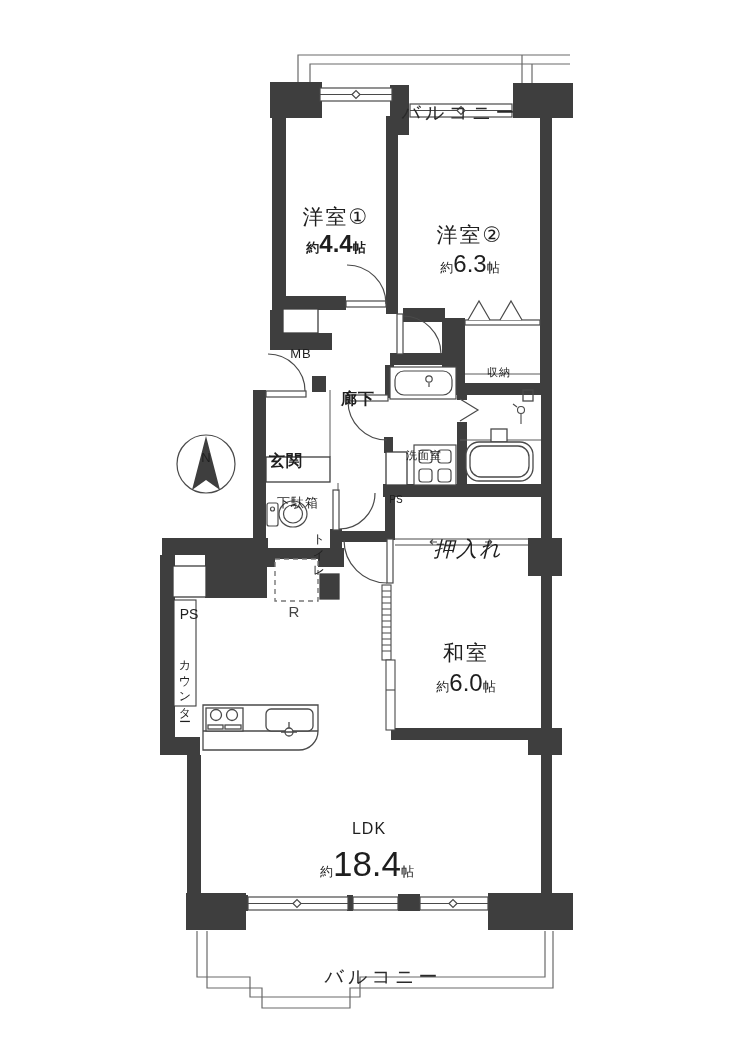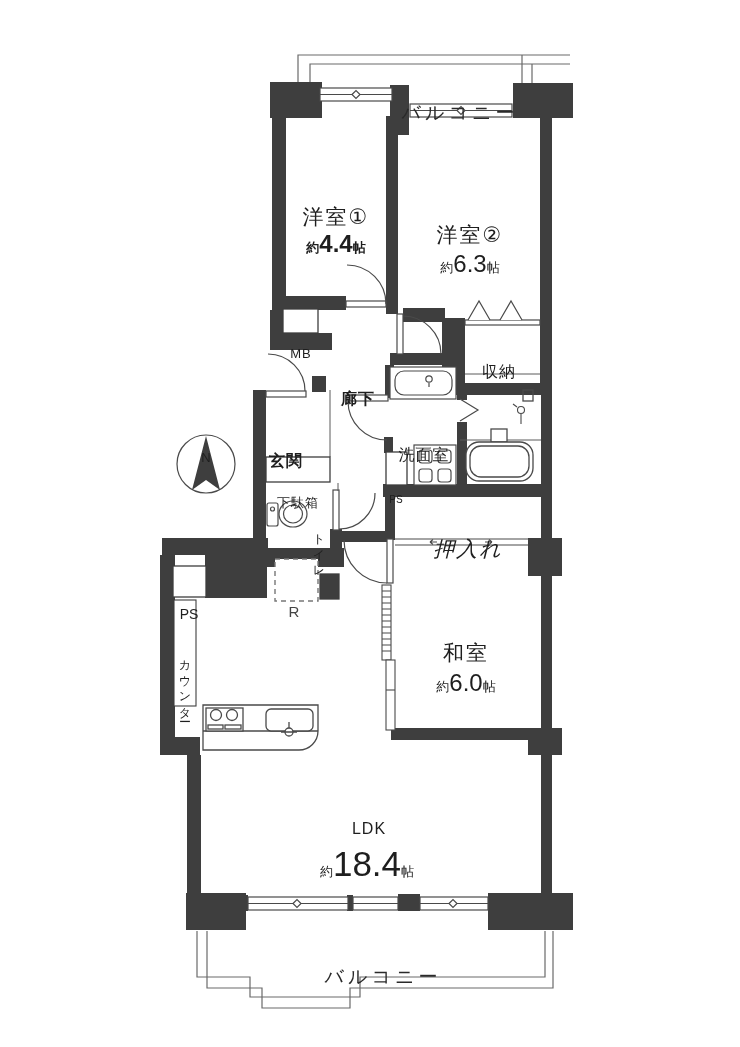--- a/index.html
+++ b/index.html
@@ -10,21 +10,21 @@
   #drawing{position:absolute;left:0;top:0;}
   .lbl{position:absolute;transform:translate(-50%,-50%);white-space:nowrap;
        color:#1e1e1e;line-height:1;text-align:right;margin-top:32px;}
   .balcony{font-size:19px;letter-spacing:4px;color:#2a2a2a;}
   .room-name{font-size:21px;letter-spacing:2px;}
   .size-line .pre,.size-line .unit{font-size:13px;}
   .size-line .val{font-size:24px;}
   .size-line.big .val{font-size:35px;}
   .ldk-name{font-size:16px;letter-spacing:1px;}
   .small16{font-size:16px;letter-spacing:1px;font-weight:bold;}
-  .small15{font-size:16px;letter-spacing:1px;}
+  .small15{font-size:11px;letter-spacing:1px;}
   .small14{font-size:13px;letter-spacing:1px;}
   .vert{writing-mode:vertical-rl;letter-spacing:2px;font-size:12px;}
   .ps{font-size:14px;}
   .ps-tiny{font-size:10px;}
   .ps-dark{font-size:9px;color:#ffffff;}
   .r-lbl{font-size:15px;color:#444;}
   .n-lbl{font-size:13px;}
 </style>
 </head>
 <body>

